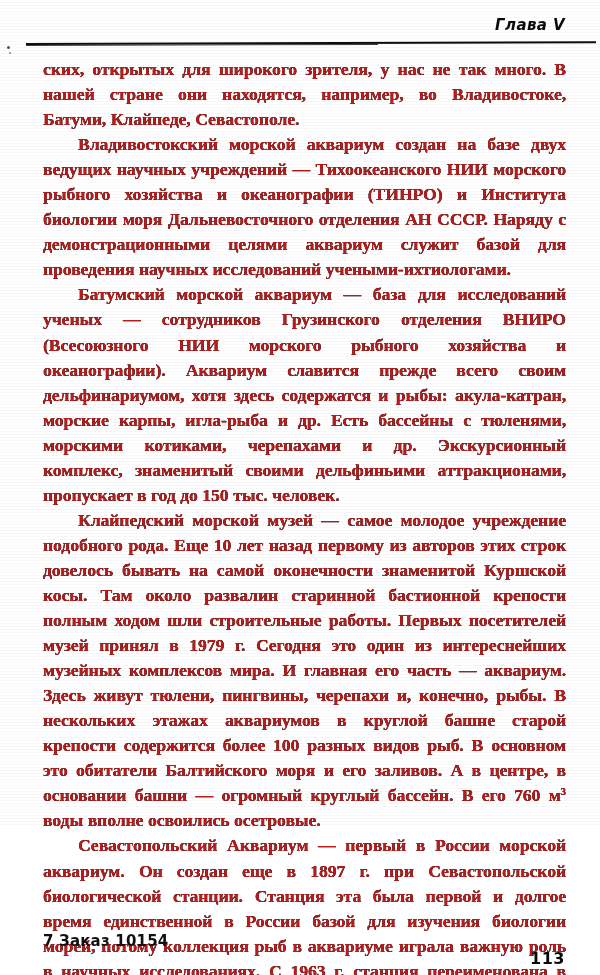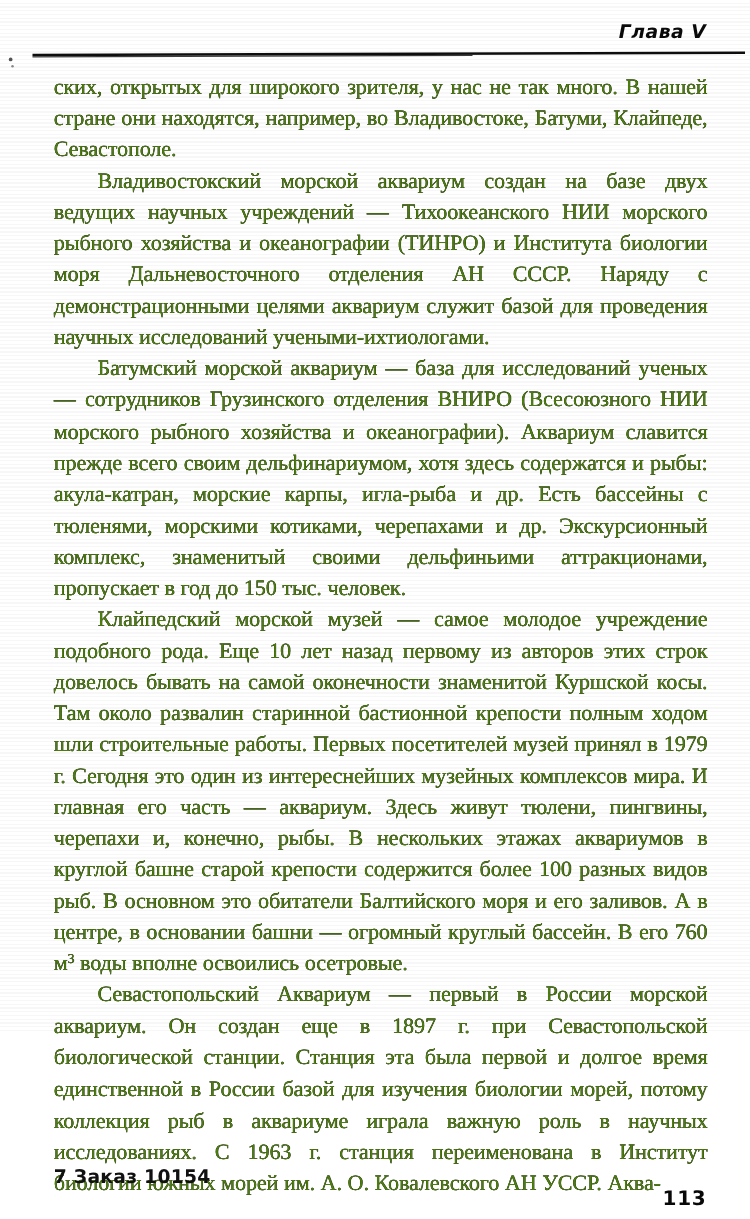--- a/index.html
+++ b/index.html
@@ -96,22 +96,22 @@
 
   .para {
     margin: 0;
     text-align: justify;
     text-align-last: left;
     text-indent: 35px;
     font-size: 17.6px;
     line-height: 25.05px;
     letter-spacing: -0.05px;
     word-spacing: 0.2px;
-    color: #4d7c0f;
-    font-weight: 400;
+    color: #b91c1c;
+    font-weight: 700;
     
     text-shadow: 0 0 .35px rgba(0,0,0,.95), .25px 0 .2px rgba(0,0,0,.5);
   }
   .para.first {
     text-indent: 0;
   }
 
   sup {
     font-size: 0.62em;
     line-height: 0;

